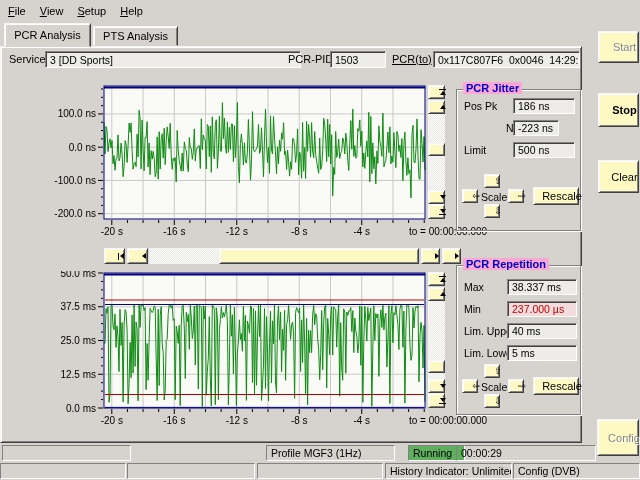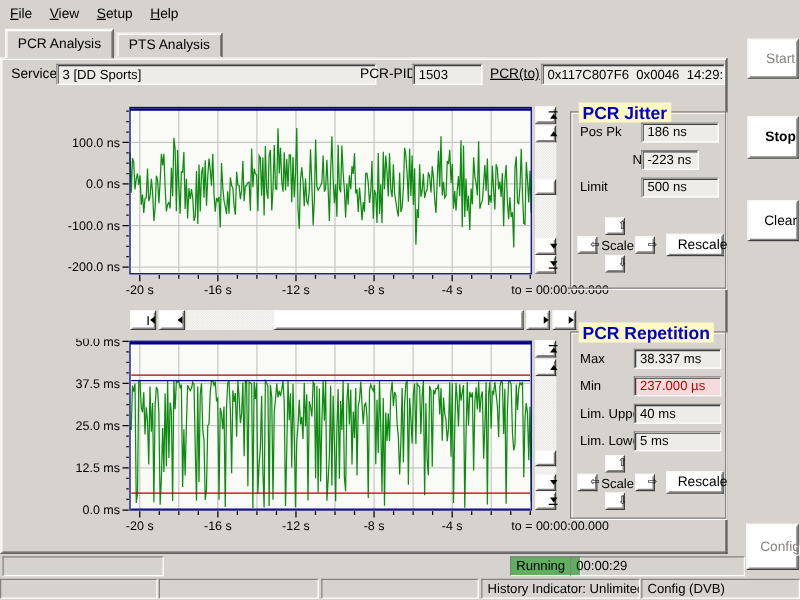--- a/index.html
+++ b/index.html
@@ -5,21 +5,21 @@
   * { margin:0; padding:0; box-sizing:border-box; }
   html,body { width:640px; height:480px; }
   body {
     position:relative; overflow:hidden;
     background:#d6d3ce;
     font-family:"Liberation Sans","DejaVu Sans",sans-serif;
     font-size:11px; color:#000;
   }
   .abs { position:absolute; }
   .btn {
-    background:#ffffff;
+    background:#fef9c3;
     border:1px solid;
     border-color:#f7f6f4 #404040 #404040 #f7f6f4;
     box-shadow: inset 1px 1px 0 #fff, inset -1px -1px 0 #848280;
     display:flex; align-items:center; justify-content:center;
     font-size:11px; cursor:default; user-select:none;padding-left:12px;
   }
   .btn.disabled { color:#86847e; text-shadow:1px 1px 0 #fff; }
   .field {
     background:#edece8;
     border:1px solid;
@@ -50,22 +50,22 @@
     box-shadow: inset 1px 1px 0 #fff, inset -1px -1px 0 #848280;
   }
 
   
   .groupbox {
     border:1px solid #848280;
     box-shadow: 1px 1px 0 #fff, inset 1px 1px 0 #fff;
   }
   .group-title {
     position:absolute; top:-8px; left:6px;
-    background:#fef9c3; padding:0 3px;
-    color:#0000c8; font-weight:bold; font-size:14px;
+    background:#f9a8d4; padding:0 3px;
+    color:#0000c8; font-weight:bold; font-size:11px;
   }
   .g-label { position:absolute; font-size:10.5px; }
   .g-field { position:absolute; height:16px; }
   .alert-field { } 
 
   .spin {
     position:absolute; width:16px; height:14px;
     font-family:"DejaVu Sans",sans-serif; font-size:9px; line-height:10px;
   }
 
@@ -353,20 +353,21 @@
   </div>
 </div>
 
 <div class="abs btn disabled" style="left:598px;top:31px;width:41px;height:32px;z-index:4;">Start</div>
 <div class="abs btn" style="left:598px;top:93px;width:41px;height:34px;font-weight:bold;z-index:4;">Stop</div>
 <div class="abs btn" style="left:598px;top:160px;width:41px;height:33px;z-index:4;">Clear</div>
 <div class="abs btn disabled" style="left:597px;top:419px;width:42px;height:37px;z-index:6;">Config</div>
 
 <div class="abs" style="left:0;top:444px;width:640px;height:36px;">
   <div class="status-seg" style="left:2px;top:1px;width:129px;"></div>
+  <div class="status-seg" style="left:266px;top:1px;width:129px;">Profile MGF3 (1Hz)</div>
   <div class="status-seg" style="left: 408px; top: 1px; width: 57px; background: rgb(95, 175, 95);">Running</div>
   <div class="status-seg" style="left:456px;top:1px;width:140px;">00:00:29</div>
 
   <div class="status-seg" style="left:0;top:19px;width:126px;"></div>
   <div class="status-seg" style="left:127px;top:19px;width:128px;"></div>
   <div class="status-seg" style="left:257px;top:19px;width:126px;"></div>
   <div class="status-seg" style="left:385px;top:19px;width:127px;">History Indicator: Unlimited</div>
   <div class="status-seg" style="left:513px;top:19px;width:127px;">Config (DVB)</div>
 </div>
 

